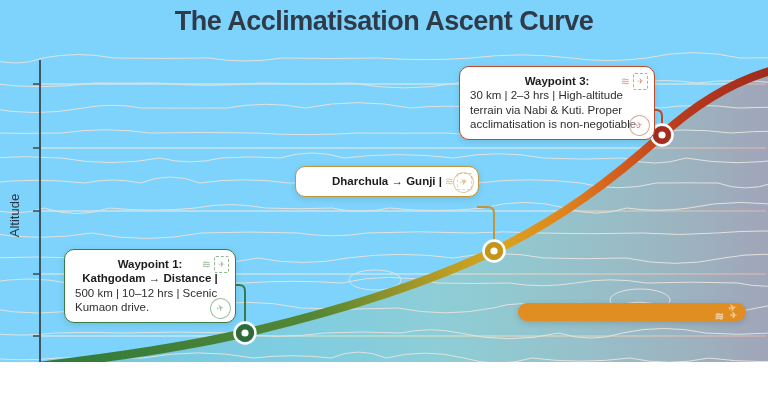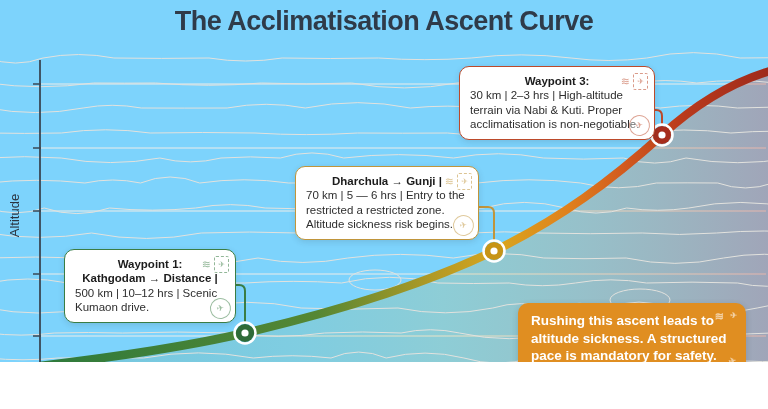--- a/index.html
+++ b/index.html
@@ -141,36 +141,34 @@
     <div class="wp-details">500 km | 10–12 hrs | Scenic Kumaon drive.</div>
     <div class="badge">✈</div>
   </div>
 
   <div class="wp wp2">
     <div class="stampmark">
       <span class="waves">≋</span>
       <span class="stamp">✈</span>
     </div>
     <div class="wp-route">Dharchula → Gunji |</div>
-    <div class="wp-details">70 km | 5 — 6 hrs | Entry to the restricted a restricted zone. Altitude sickness risk begins.</div>
     <div class="badge">✈</div>
   </div>
 
   <div class="wp wp3">
     <div class="stampmark">
       <span class="waves">≋</span>
       <span class="stamp">✈</span>
     </div>
     <div class="wp-head">Waypoint 3:</div>
     <div class="wp-details">30 km | 2–3 hrs | High-altitude terrain via Nabi &amp; Kuti. Proper acclimatisation is non-negotiable.</div>
     <div class="badge">✈</div>
   </div>
 
   <div class="warn">
     <div class="stampmark">
       <span class="waves">≋</span>
       <span class="stamp">✈</span>
     </div>
-    <span>Rushing this ascent leads to altitude sickness. A structured pace is mandatory for safety.</span>
     <div class="badge">✈</div>
   </div>
 
 </div>
 
 </body></html>

